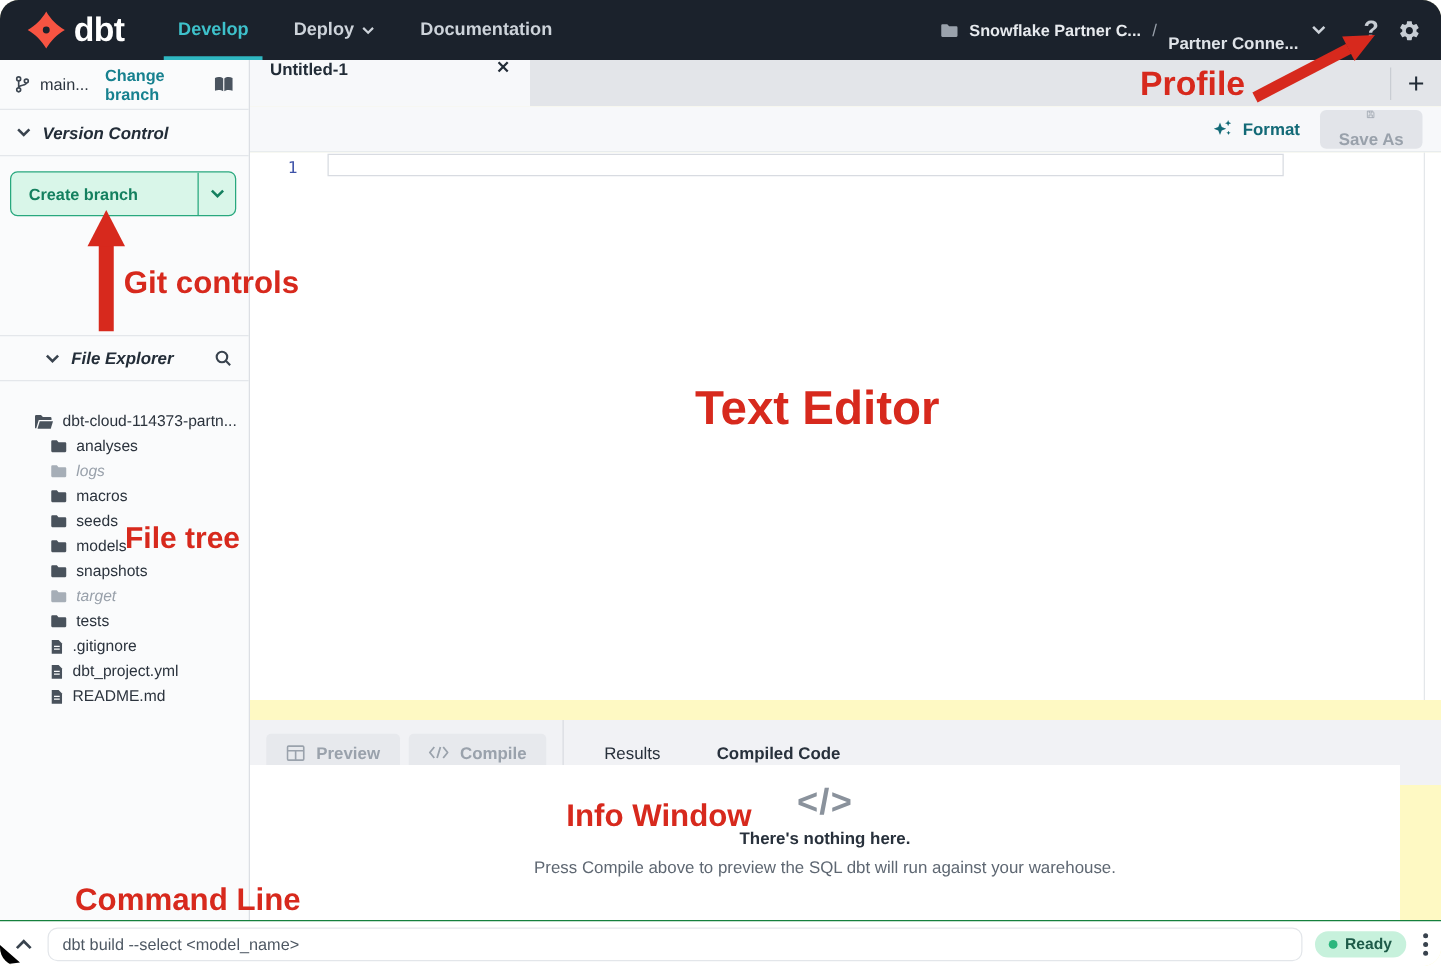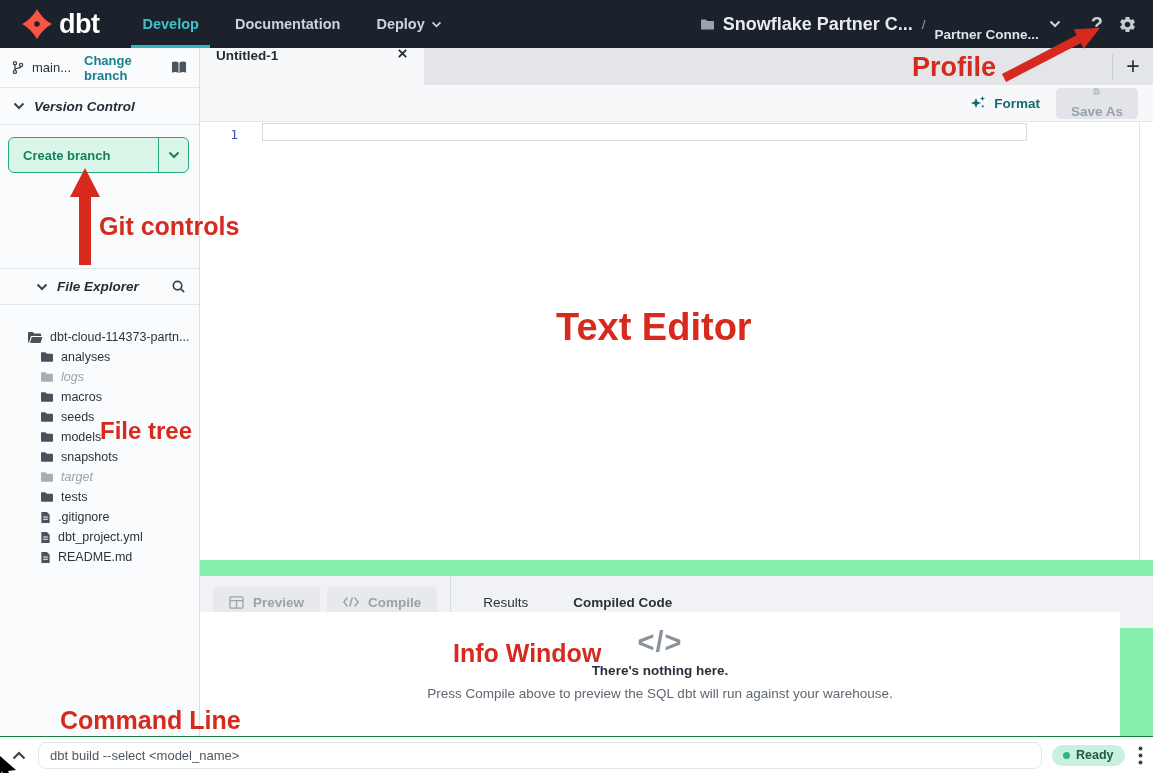--- a/index.html
+++ b/index.html
@@ -1,34 +1,34 @@
 <!DOCTYPE html>
 <html><head>
 <meta charset="utf-8">
 <style>
   * { margin:0; padding:0; box-sizing:border-box; }
   html,body { background:#fff; }
   .app { position:relative; width:1153px; height:773px; overflow:hidden;
-         font-family:"Liberation Sans",sans-serif; background:#86efac; }
+         font-family:"Liberation Sans",sans-serif; background:#fef9c3;border-radius:15px; }
 
   
   .navbar { position:absolute; left:0; top:0; width:1153px; height:48px;
             background:#1b222c; display:flex; align-items:center; }
   .logo { display:flex; align-items:center; margin-left:20px; gap:5px; }
   .logo-text { color:#fff; font-weight:700; font-size:27px; letter-spacing:-0.5px; }
   .nav-links { display:flex; margin-left:18px; height:48px; }
   .nav-item { position:relative; display:flex; align-items:center; height:48px;
               padding:0 11px; margin-left:14px; color:#cdd3da; font-weight:700;
               font-size:14.5px; cursor:pointer; gap:6px; }
   .nav-item.active { color:#3ec1cb; }
   .nav-item.active::after { content:""; position:absolute; left:0; right:0; bottom:0;
               height:3px; background:#2fb7c1; }
   .nav-right { margin-left:auto; display:flex; align-items:center; margin-right:16px; }
   .crumb-folder { color:#9aa2ac; display:flex; }
-  .crumb-account { color:#e7eaee; font-weight:700; font-size:18px; margin-left:8px; }
+  .crumb-account { color:#e7eaee; font-weight:700; font-size:13px; margin-left:8px; }
   .crumb-sep { color:#98a0aa; font-size:13.5px; margin-left:9px; }
   .crumb-project { color:#dfe3e8; font-weight:700; font-size:13.5px; margin-left:9px;margin-top:20px; }
   .crumb-chevron { color:#cdd3da; margin-left:10px; display:flex; }
   .help-glyph { color:#c7cdd4; font-weight:700; font-size:20px; margin-left:30px; cursor:pointer; }
   .gear { color:#c7cdd4; margin-left:15px; display:flex; cursor:pointer; }
 
   
   .sidebar { position:absolute; left:0; top:48px; width:200px; height:688px;
              background:#fafbfc; border-right:1px solid #dcdfe4; }
   .branch-row { height:40px; border-bottom:1px solid #e4e7eb; display:flex;
@@ -144,27 +144,27 @@
         <path d="M16 2 C19.5 8 24 12.5 30 16 C24 19.5 19.5 24 16 30 C12.5 24 8 19.5 2 16 C8 12.5 12.5 8 16 2 Z" fill="#f75442"></path>
         <circle cx="16" cy="16" r="2.6" fill="#1b222c"></circle>
       </svg>
       <span class="logo-text">dbt</span>
     </div>
     <nav class="nav-links">
       <div class="nav-item active">
         <span>Develop</span>
       </div>
       <div class="nav-item">
-        <span>Documentation</span>
-      </div>
-      <div class="nav-item">
         <span>Deploy</span>
         <svg width="11" height="7" viewBox="0 0 12 8" fill="none" stroke="currentColor" stroke-width="2">
             <path d="M1.5 1.5 L6 6 L10.5 1.5"></path>
           </svg>
+      </div>
+      <div class="nav-item">
+        <span>Documentation</span>
       </div>
     </nav>
     <div class="nav-right">
       <span class="crumb-folder">
         <svg width="15" height="13" viewBox="0 0 16 14" fill="currentColor">
             <path d="M1 2.5 a1 1 0 0 1 1-1 h4.2 l1.6 1.8 H14 a1 1 0 0 1 1 1 V11.5 a1 1 0 0 1 -1 1 H2 a1 1 0 0 1 -1-1 Z"></path>
           </svg>
       </span>
       <span class="crumb-account">Snowflake Partner C...</span>
       <span class="crumb-sep">/</span>

